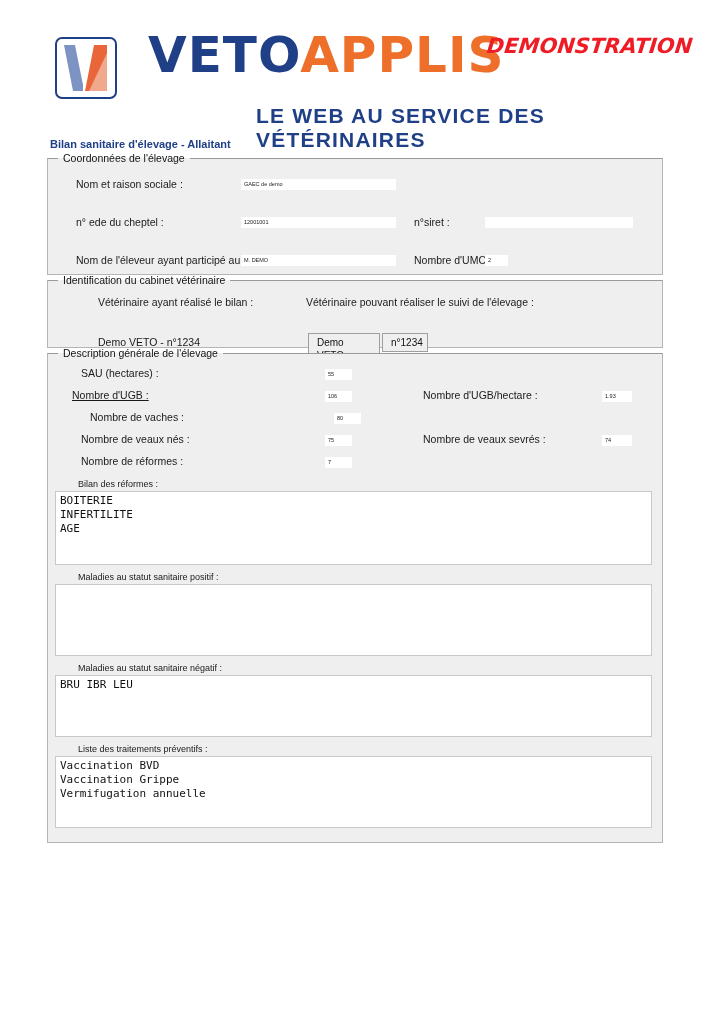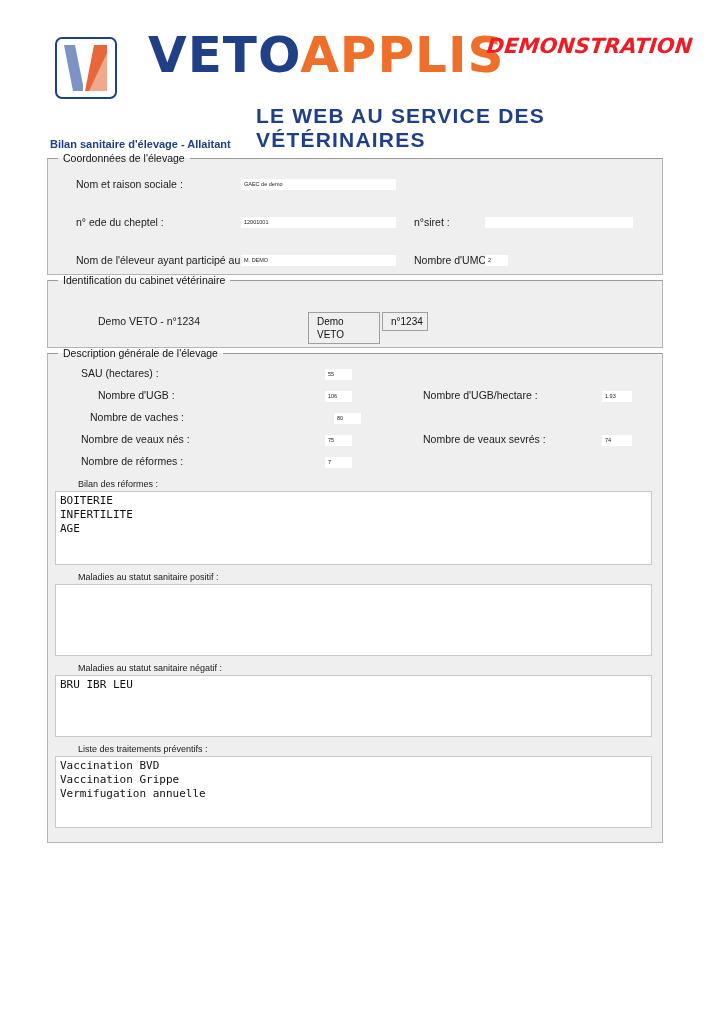--- a/index.html
+++ b/index.html
@@ -238,39 +238,43 @@
         <span class="lbl" style="left:28px;">La visite sanitaire d'État est réalisée ?</span>
         <div class="fld" style="left:193px;width:25px;">oui</div>
       </div>
 
     </div>
   </fieldset>
 
   <fieldset>
     <legend>Identification du cabinet vétérinaire</legend>
     <div class="fs-body" style="height:47px;">
+      <div class="row" style="top:2px;">
+        <span class="lbl" style="left:50px;">Vétérinaire ayant réalisé le bilan :</span>
+        <span class="lbl" style="left:258px;">Vétérinaire pouvant réaliser le suivi de l'élevage :</span>
+      </div>
       <div class="row" style="top:22px;">
         <span class="vet-name" style="left:50px;">Demo VETO - n°1234</span>
         <span class="vet-btn" style="left:260px;width:72px;">Demo VETO</span>
         <span class="vet-btn" style="left:334px;width:46px;">n°1234</span>
       </div>
     </div>
   </fieldset>
 
   <fieldset>
     <legend>Description générale de l'élevage</legend>
     <div class="fs-body" style="padding-bottom:14px;">
 
       <div class="row" style="height:22px;">
         <span class="lbl" style="left:33px;">SAU (hectares) :</span>
         <div class="fld" style="left:277px;width:27px;top:6px;">55</div>
       </div>
 
       <div class="row" style="height:22px;">
-        <span class="lbl" style="left:50px;">Nombre d'UGB :</span>
+        <span class="lbl" style="left:24px;text-decoration:underline;">Nombre d'UGB :</span>
         <div class="fld" style="left:277px;width:27px;top:6px;">106</div>
         <span class="lbl" style="left:375px;">Nombre d'UGB/hectare :</span>
         <div class="fld" style="left:554px;width:30px;top:6px;">1.93</div>
       </div>
 
       <div class="row" style="height:22px;margin-left:9px;">
         <span class="lbl" style="left:33px;">Nombre de vaches :</span>
         <div class="fld" style="left:277px;width:27px;top:6px;">80</div>
       </div>
 

